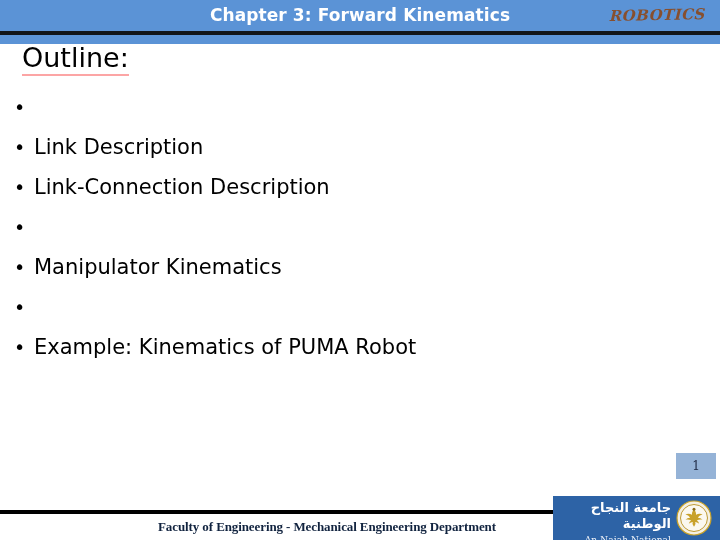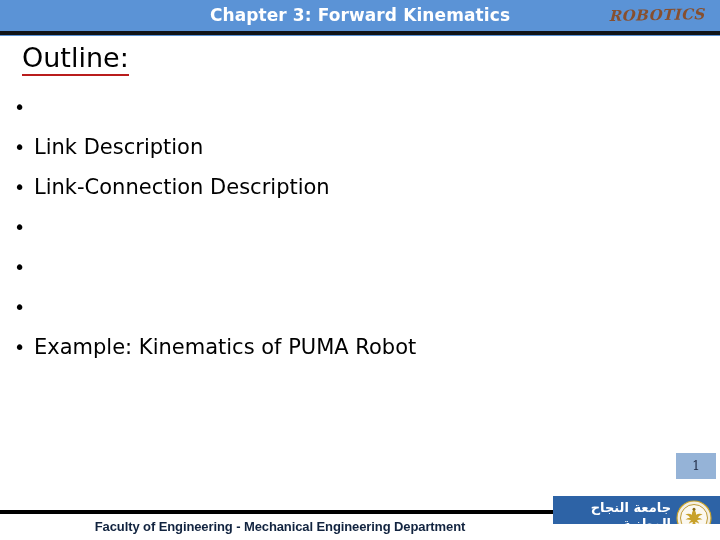--- a/index.html
+++ b/index.html
@@ -15,21 +15,21 @@
     font-family: "DejaVu Sans", "Liberation Sans", sans-serif;
     -webkit-font-smoothing: antialiased;
   }
 
   
   .header-bar {
     position: absolute;
     left: 0;
     top: 0;
     width: 720px;
-    height: 36px;
+    height: 44px;
     background: #5B93D6;
     box-sizing: border-box;
   }
   .header-title {
     position: absolute;
     left: 0;
     top: 0;
     width: 720px;
     height: 31px;
     line-height: 31px;
@@ -74,21 +74,21 @@
     box-sizing: border-box;
   }
   .outline-heading {
     position: absolute;
     left: 22px;
     top: 8px;
     font-size: 27px;
     color: #000000;
     font-weight: normal;
     font-family: "DejaVu Sans", "Liberation Sans", sans-serif;
-    border-bottom: 2px solid #b91c1c;
+    border-bottom: 2px solid #fca5a5;
     padding-bottom: 1px;
     line-height: 1.12;
   }
 
   .bullet-list {
     position: absolute;
     left: 0;
     top: 52px;
     width: 720px;
     list-style: none;
@@ -141,31 +141,32 @@
   }
   .footer-text {
     position: absolute;
     left: 0;
     top: 519px;
     width: 560px;
     text-align: center;
     font-size: 13px;
     font-weight: bold;
     color: #11233F;
-    font-family: Liberation Sans, sans-serif;
+    font-family: Liberation Serif, serif;
     letter-spacing: -0.1px;
+    padding-left: 47px;
   }
 
   
   .uni-logo {
     position: absolute;
     left: 553px;
     top: 496px;
     width: 167px;
-    height: 28px;
+    height: 44px;
     background: #2D63A6;
     overflow: hidden;
   }
   .uni-text {
     position: absolute;
     left: 6px;
     top: 4px;
     width: 112px;
     text-align: right;
   }
@@ -223,20 +224,21 @@
       <span class="bullet-dot">•</span>
       <span>Link-Connection Description</span>
     </li>
 
     <li class="bullet-item">
       <span class="bullet-dot">•</span>
     </li>
 
     <li class="bullet-item">
       <span class="bullet-dot">•</span>
+      <span>Manipulator Kinematics</span>
     </li>
 
     <li class="bullet-item">
       <span class="bullet-dot">•</span>
     </li>
 
     <li class="bullet-item">
       <span class="bullet-dot">•</span>
       <span>Example: Kinematics of PUMA Robot</span>
     </li>

